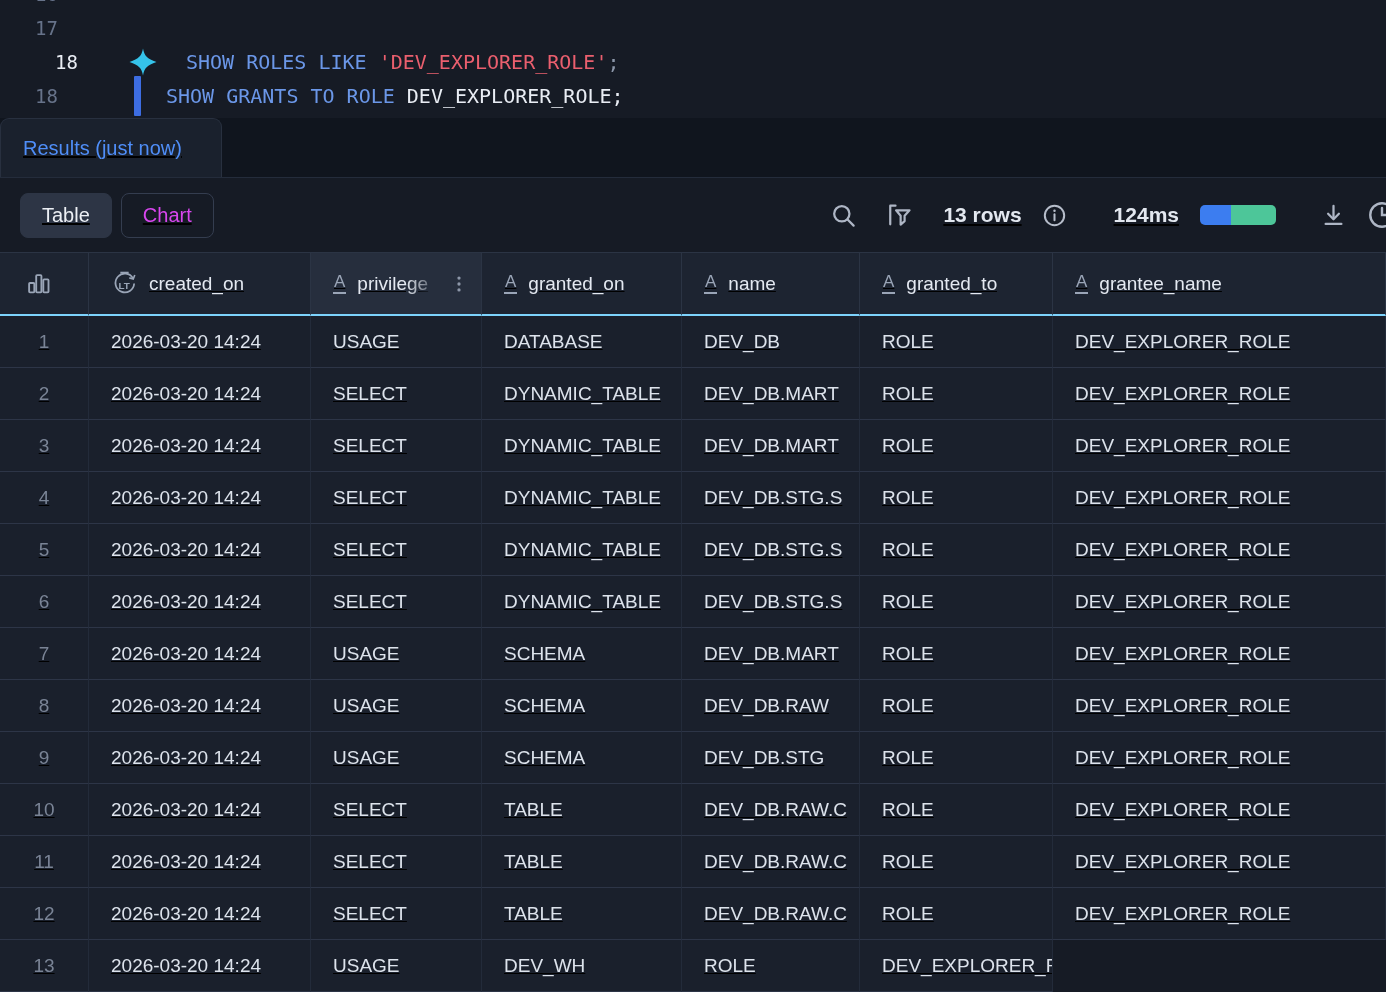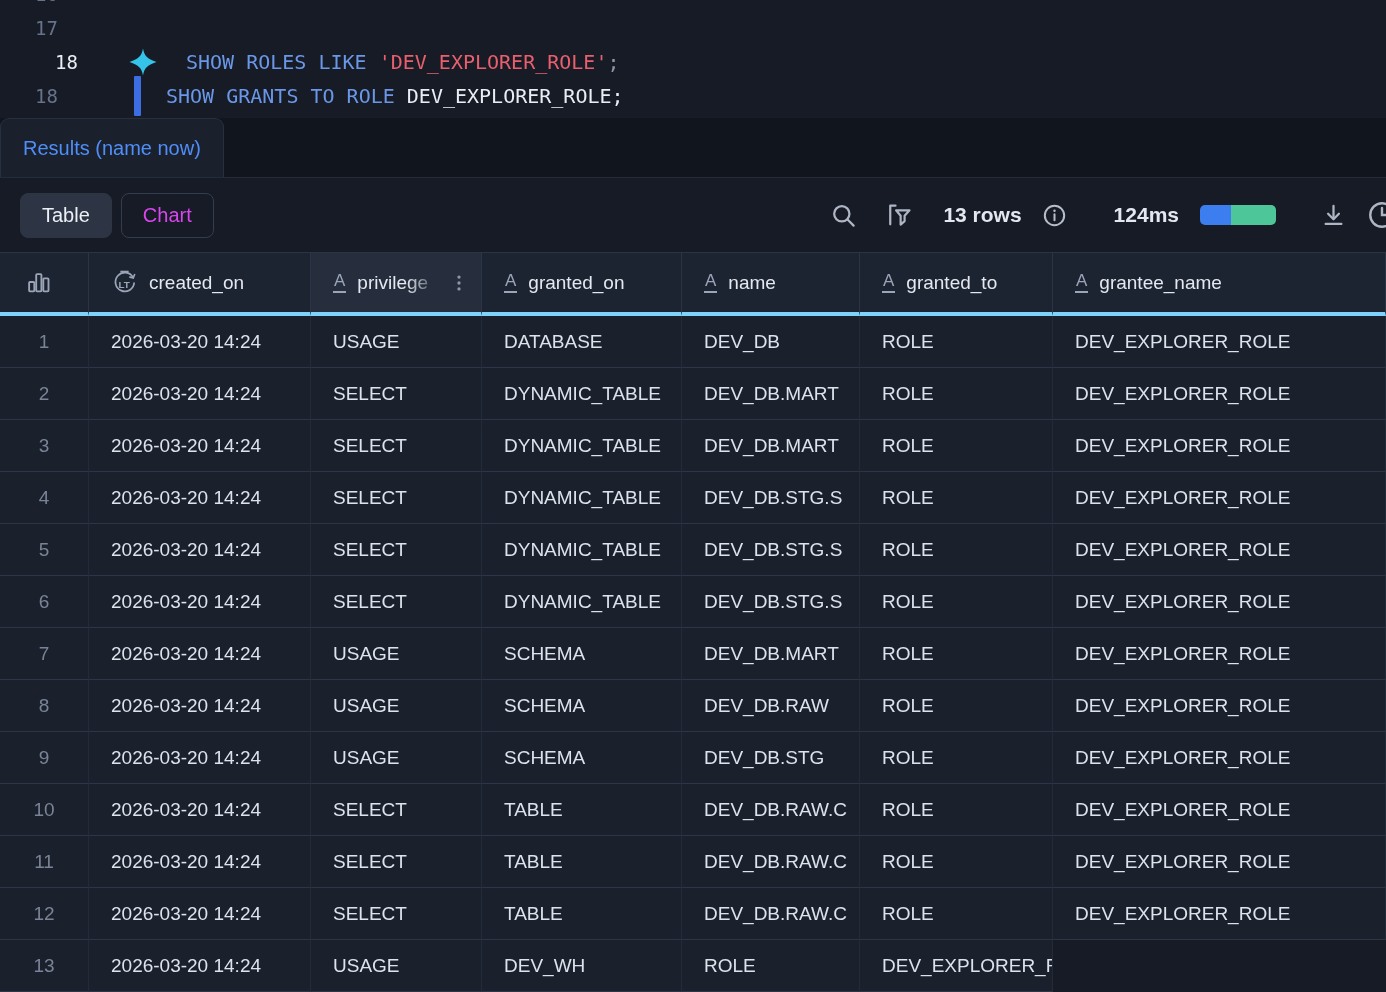--- a/index.html
+++ b/index.html
@@ -1,18 +1,18 @@
 <!DOCTYPE html>
 <html><head>
 <meta charset="utf-8">
 <style>
   * { margin:0; padding:0; box-sizing:border-box; }
   html,body { background:#0e131b; }
   body { font-family:"Liberation Sans", sans-serif; }
-  .app { position:relative; width:1386px; height:992px; overflow:hidden; background:#161b25; }
+  .app { position:relative; width:1386px; height:992px; overflow:hidden; background:#161b25;text-decoration:underline; }
 
   
   .editor { position:relative; height:118px; overflow:hidden; background:#161b25; }
   .editor-lines { position:absolute; left:0; top:-23px; right:0; }
   .code-line { display:flex; align-items:center; height:34px; font-family:"DejaVu Sans Mono", monospace; font-size:20px; }
   .lnum { width:58px; text-align:right; color:#67738a; font-size:19px; flex:none; }
   .lnum.active { color:#e9edf4;margin-left:20px; }
   .gslot { width:102px; flex:none; display:flex; align-items:center; height:100%; }
   .gslot .icon svg { display:block; }
   .sparkle-wrap { margin-left:50px; }
@@ -41,21 +41,21 @@
   .duration { margin-left:46px; }
   .progressbar { margin-left:21px; width:76px; height:20px; border-radius:5px; overflow:hidden; display:flex; cursor:pointer; }
   .progress-left { width:41%; height:100%; }
   .progress-right { flex:1; height:100%; }
   .dl-icon { margin-left:44px; }
   .clock-icon { margin-left:19px; margin-right:-12px; }
 
   
   .grid { width:100%; }
   .grow { display:grid; grid-template-columns:89px 222px 171px 200px 178px 193px 1fr; }
-  .hcell { height:64px; background:#1d2431; border-top:1px solid #2b3444; border-bottom:4px solid #7dd3fc; border-right:1px solid #2b3444; display:flex; align-items:center; padding-left:22px; color:#e4e9f1; font-size:19px; cursor:pointer; overflow:hidden; }
+  .hcell { height:64px; background:#1d2431; border-top:1px solid #2b3444; border-bottom:2px solid #7dd3fc; border-right:1px solid #2b3444; display:flex; align-items:center; padding-left:22px; color:#e4e9f1; font-size:19px; cursor:pointer; overflow:hidden; }
   .hcell.corner { justify-content:center; padding-left:0; }
   .hcell.hovered { background:#262e3d; }
   .hcell .icon { flex:none; display:flex; align-items:center; margin-right:11px; }
   .atype { font-size:17px; color:#9aa5b7; border-bottom:2px solid #9aa5b7; line-height:1.05; padding:0 1px 1px 1px; font-weight:500; }
   .hlabel { white-space:nowrap; overflow:hidden; }
   .hcell.hovered .hlabel { flex:1; -webkit-mask-image:linear-gradient(90deg,#000 55%,transparent 95%); mask-image:linear-gradient(90deg,#000 55%,transparent 95%); }
   .kebab { flex:none; margin:0 14px 0 2px; cursor:pointer; display:flex; }
   .dcell { height:52px; background:#1a202c; border-bottom:1px solid #2d3547; border-right:1px solid #232b3a; display:flex; align-items:center; padding-left:22px; color:#dde3ec; font-size:19px; white-space:nowrap; overflow:hidden; cursor:default; }
   .dcell.rownum { justify-content:center; padding-left:0; color:#7a8496; }
 </style>
@@ -90,21 +90,21 @@
           <span class="lnum">18</span>
           <span class="gslot">
             <span class="cursorbar"></span>
           </span>
           <span class="code"><span class="tk-keyword">SHOW GRANTS TO ROLE </span><span class="tk-plain">DEV_EXPLORER_ROLE;</span></span>
         </div>
       </div>
   </div>
 
   <div class="tabstrip">
-    <div class="results-tab">Results (name now)</div>
+    <div class="results-tab">Results (just now)</div>
   </div>
 
   <div class="toolbar">
     <button class="btn btn-table">Table</button>
     <button class="btn btn-chart">Chart</button>
     <div class="tb-spacer"></div>
 
     <span class="tb-icon">
       <svg viewBox="0 0 24 24" width="27" height="27">
           <circle cx="10.5" cy="10.5" r="6.8" fill="none" stroke="#aeb6c5" stroke-width="2"></circle>

